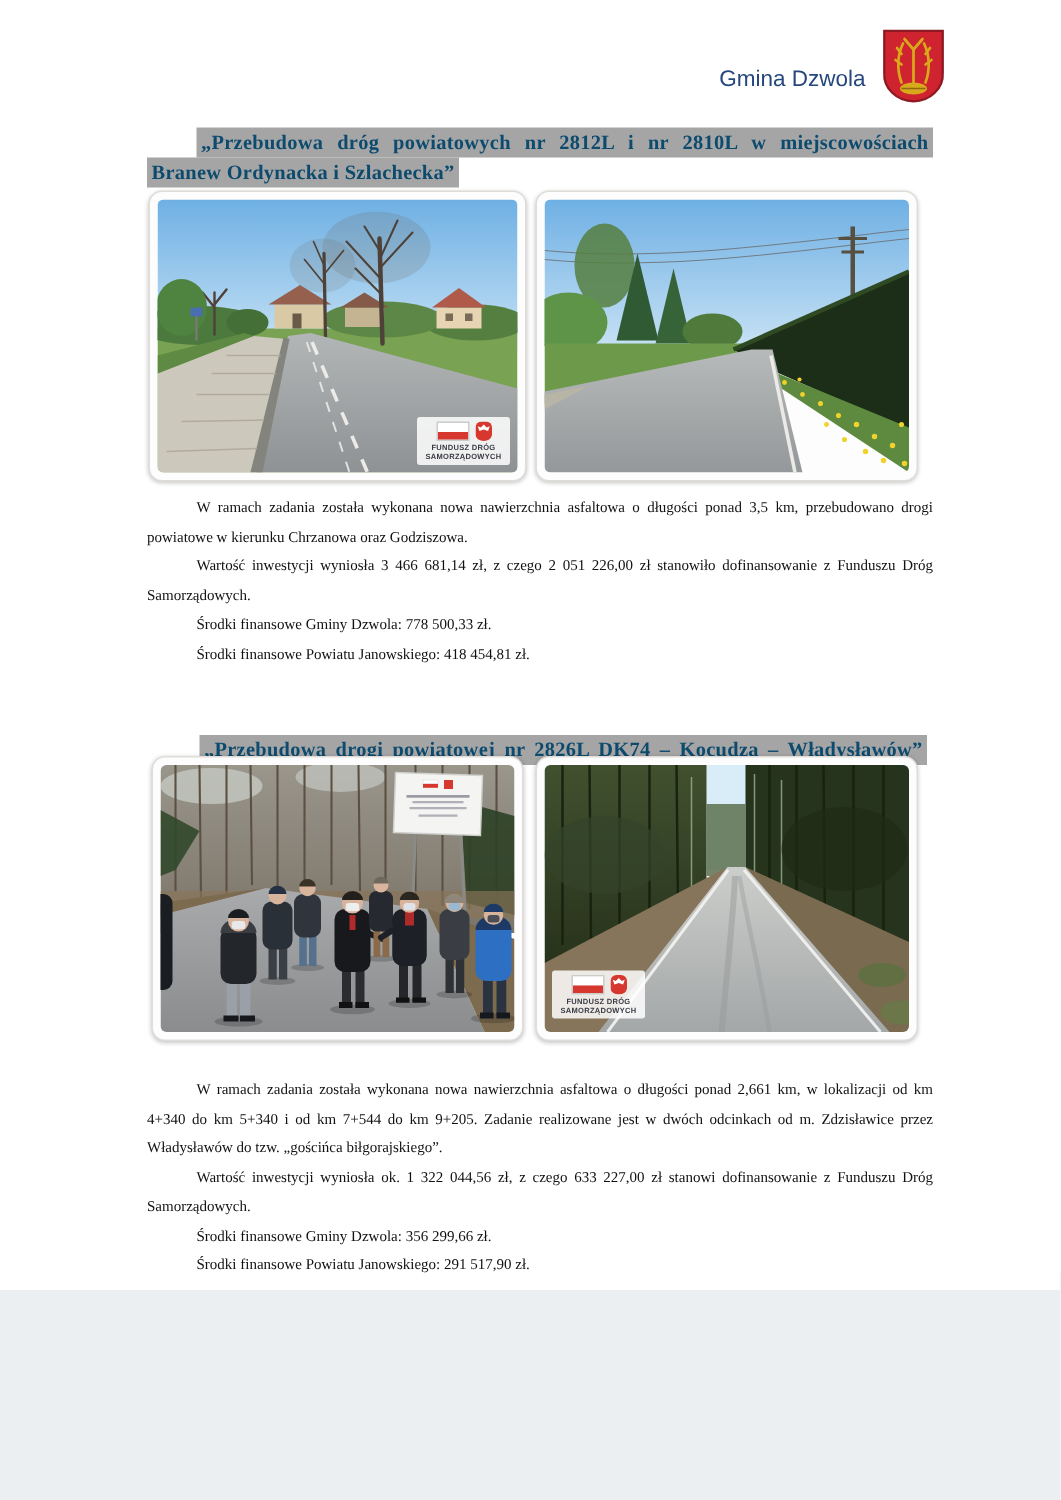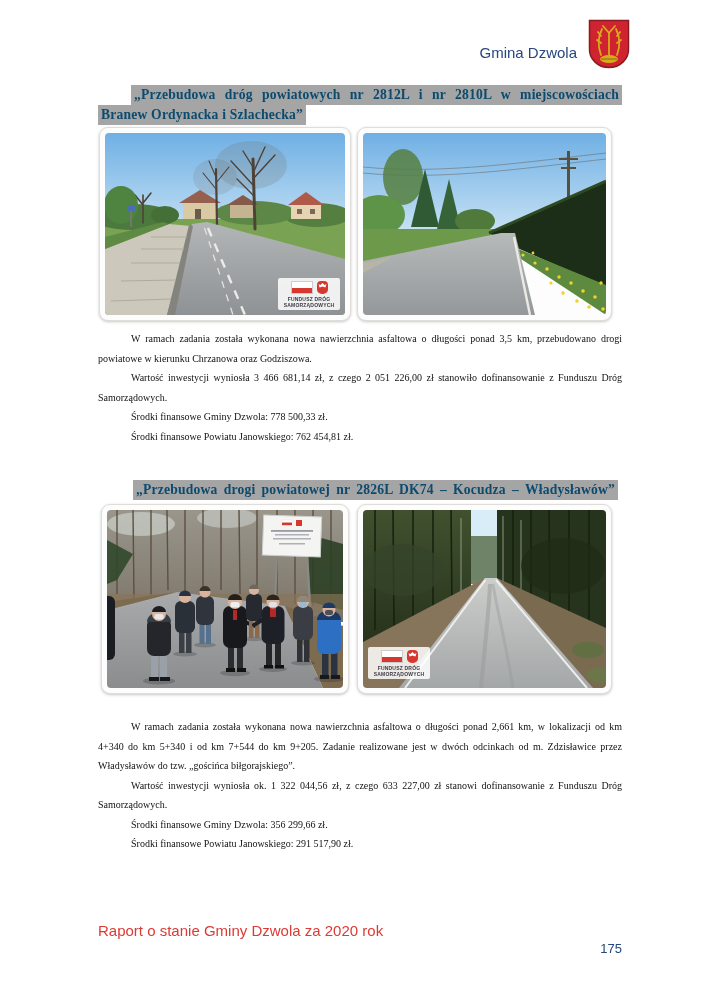--- a/index.html
+++ b/index.html
@@ -1,16 +1,16 @@
 <!DOCTYPE html>
 <html lang="pl"><head>
 <meta charset="utf-8">
 <style>
   html,body{margin:0;padding:0;background:#eceff1;}
-  .page{position:relative;width:707px;height:1000px;margin:0 auto;background:#ffffff;
+  .page{position:relative;width:707px;height:860px;margin:0 auto;background:#ffffff;
         font-family:"Liberation Serif",serif;color:#111;overflow:hidden;}
 
   
   .hdr-name{position:absolute;top:44px;right:130px;font-family:"Liberation Sans",sans-serif;
             font-size:15px;color:#26477d;}
   .arms{position:absolute;left:588px;top:19px;width:42px;height:50px;}
 
   
   .sec-title{position:absolute;left:98px;width:524px;font-weight:bold;font-size:13.6px;
              color:#0c4a6e;line-height:20px;letter-spacing:.2px;}
@@ -197,24 +197,24 @@
       <polygon points="0,128 138,100 152,100 172,182 0,182" fill="url(#roadB)"></polygon>
       <path d="M167,182 L151,104" stroke="#eceae6" stroke-width="2.4" fill="none"></path>
       <polygon points="0,130 30,124 0,140" fill="#b8b4a6"></polygon>
     </svg>
   </figure>
 
   <div class="body-text" style="top:329px;">
     <p>W ramach zadania została wykonana nowa nawierzchnia asfaltowa o długości ponad 3,5 km, przebudowano drogi powiatowe w kierunku Chrzanowa oraz Godziszowa.</p>
     <p>Wartość inwestycji wyniosła 3 466 681,14 zł, z czego 2 051 226,00 zł stanowiło dofinansowanie z Funduszu Dróg Samorządowych.</p>
     <p>Środki finansowe Gminy Dzwola: 778 500,33 zł.</p>
-    <p>Środki finansowe Powiatu Janowskiego: 762 454,81 zł.</p>
+    <p>Środki finansowe Powiatu Janowskiego: 418 454,81 zł.</p>
   </div>
 
-  <div class="sec-title" style="top:480px;">
+  <div class="sec-title" style="top:490px;">
     <span class="t-full" style="margin-left:35px;margin-right:4px;">„Przebudowa drogi powiatowej nr 2826L DK74 – Kocudza – Władysławów”</span>
   </div>
 
   <figure class="photo" style="left:101px;top:504px;margin:0;">
     <svg width="236" height="178" viewBox="0 0 236 178">
       <defs>
         <linearGradient id="gC" x1="0" y1="0" x2="0" y2="1">
           <stop offset="0" stop-color="#9a968c"></stop>
             <stop offset="1" stop-color="#7b7468"></stop>
         </linearGradient>

